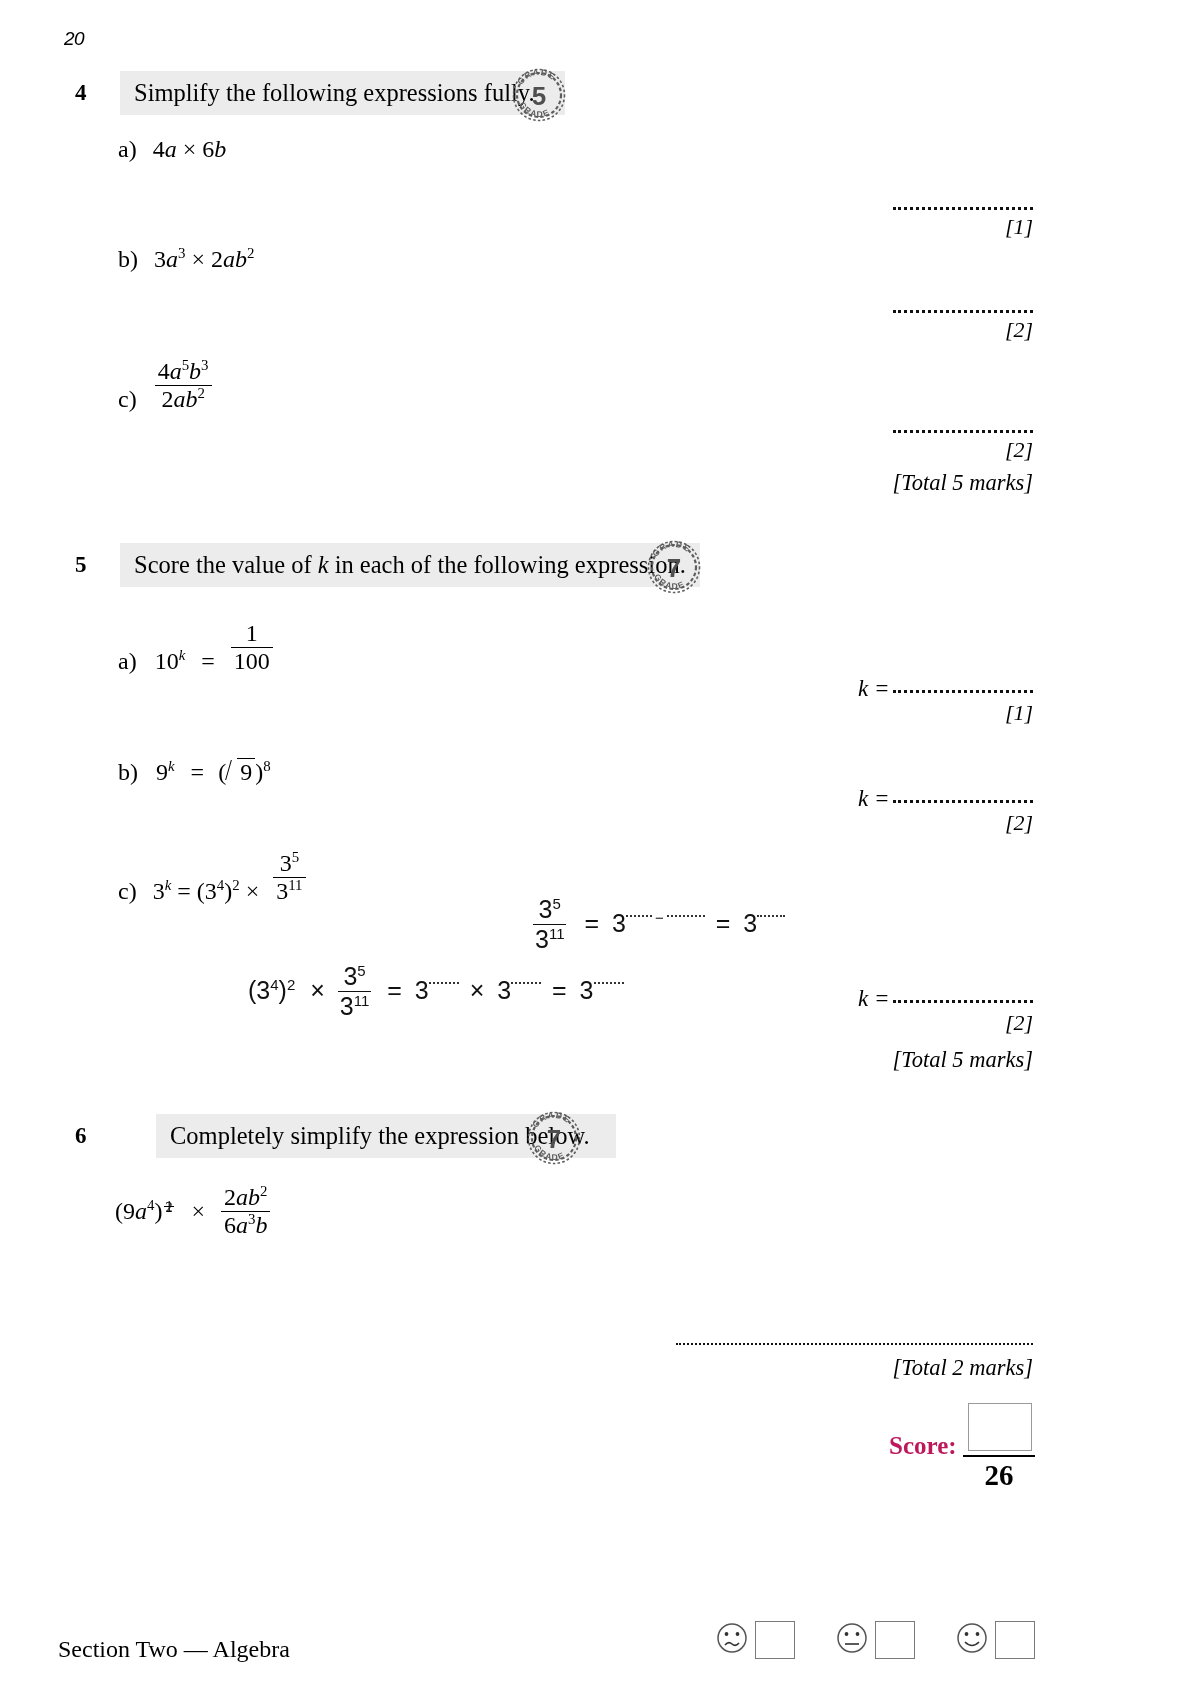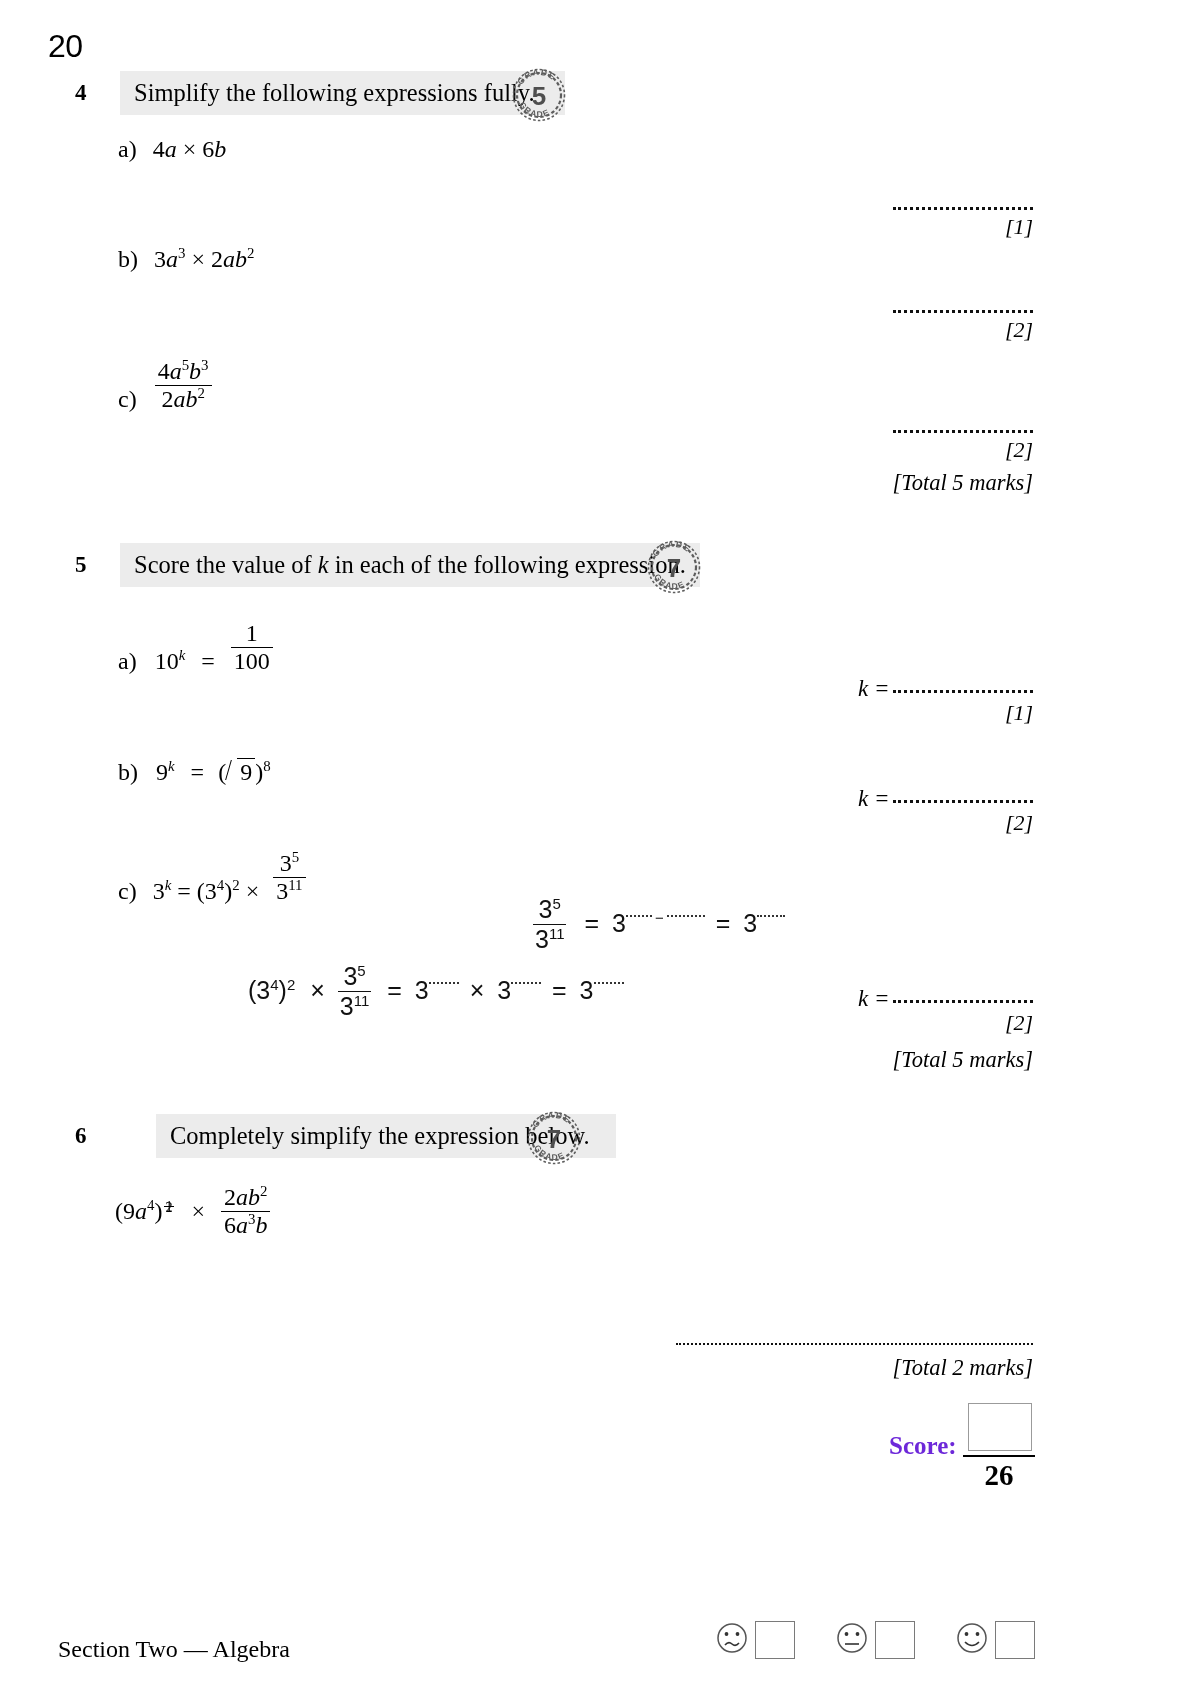--- a/index.html
+++ b/index.html
@@ -8,23 +8,23 @@
     background:#ffffff;
     font-family:"Liberation Serif", serif;
     color:#000000;
     position:relative;
     overflow:hidden;
   }
   .page { position:relative; width:1200px; height:1697px; }
 
   
   .page-num {
-    position:absolute; left:48px; top:28px;
+    position:absolute; left:64px; top:28px;
     font-family:"Liberation Sans", sans-serif;
-    font-size:32px; font-weight:400; letter-spacing:-0.5px;
+    font-size:19px; font-weight:400; letter-spacing:-0.5px;font-style:italic;
   }
 
   
   .qrow { position:absolute; }
   .qnum {
     position:absolute; left:0px; top:0px;
     width:34px; text-align:left;
     font-family:"Liberation Serif", serif;
     font-weight:bold; font-size:23px;
   }
@@ -118,21 +118,21 @@
 
   
   .footer-title {
     position:absolute; left:58px; top:1636px;
     font-family:"Liberation Serif", serif;
     font-size:24px;
   }
   .score-label {
     position:absolute; left:889px; top:1432px;
     font-family:"Liberation Serif", serif;
-    font-weight:bold; font-size:25px; color:#6d28d9;
+    font-weight:bold; font-size:25px; color:#be185d;
   }
   .score-box {
     position:absolute; left:968px; top:1403px;
     width:62px; height:46px;
     border:1.6px solid #9b9b9b;
     background:#fff;
   }
   .score-rule {
     position:absolute; left:963px; top:1455px;
     width:72px; border-bottom:2.2px solid #000;

